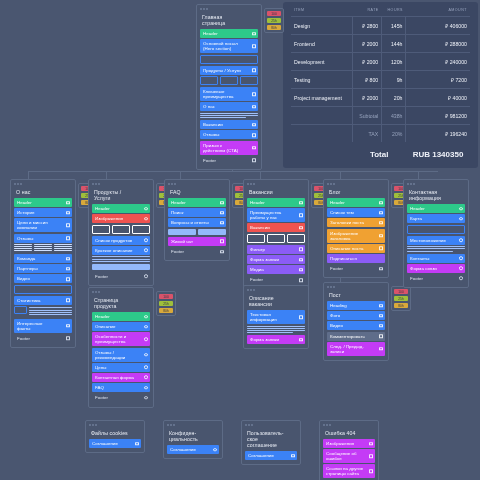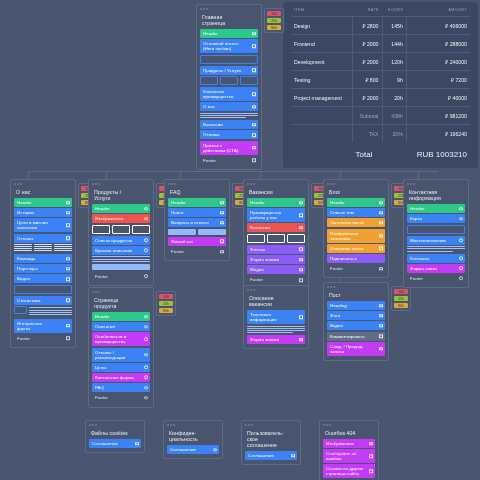--- a/index.html
+++ b/index.html
@@ -90,21 +90,21 @@
   }
   #invoice th.l { text-align:left; }
   #invoice td {
     font-size:5.2px; color:#eef1f8; padding:4.5px 3px;
     border-top:.5px solid #4e5b79; text-align:right; white-space:nowrap;
   }
   #invoice td.l { text-align:left; position:relative; }
   #invoice td.vl { border-left:.5px solid #4e5b79; }
   #invoice td.muted { color:#97a3bd; }
   #invoice tr.nobrd td { border-top:none; }
-  #invoice td.total { font-size:8px; font-weight:normal; padding-top:8px; }
+  #invoice td.total { font-size:8px; font-weight:bold; padding-top:8px;text-align:center; }
 
   
   .ln { position:absolute; background:#5d6b86; }
 </style>
 </head>
 <body>
 
 <div>
   <div class="ln" style="left:232px; top:163px; width:1px; height:8px;"></div>
   <div class="ln" style="left:28px;  top:171px; width:410px; height:1px;"></div>
@@ -168,21 +168,21 @@
       </tr>
       <tr>
         <td class="l"></td>
         <td class="vl muted">TAX</td>
         <td class="vl muted">20%</td>
         <td class="vl">₽ 196240</td>
       </tr>
       <tr class="nobrd">
         <td class="l"></td>
         <td class="l total" colspan="2">Total</td>
-        <td class="total">RUB 1003210</td>
+        <td class="total">RUB 1340350</td>
       </tr>
     </tbody>
   </table>
 
 </div>
 
 <div class="card" style="left:196px; top:4px; width:66px;">
   <div class="card-bar">
       <i></i>
       <i></i>

